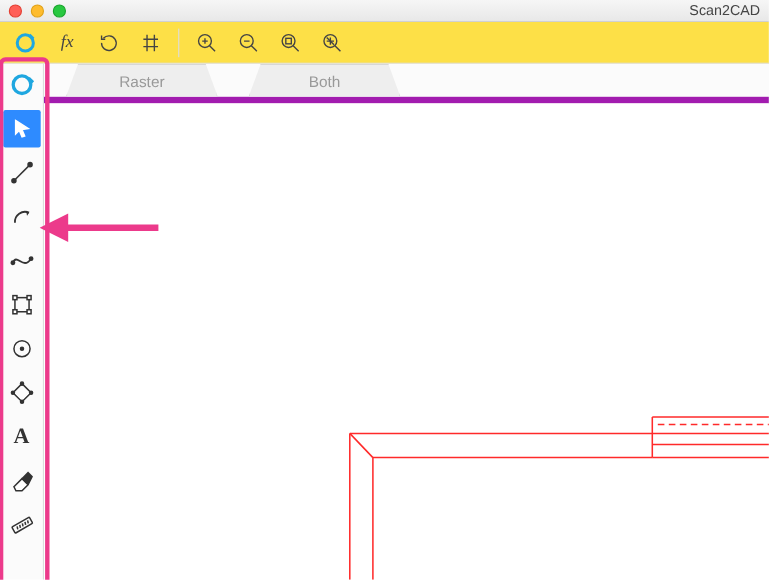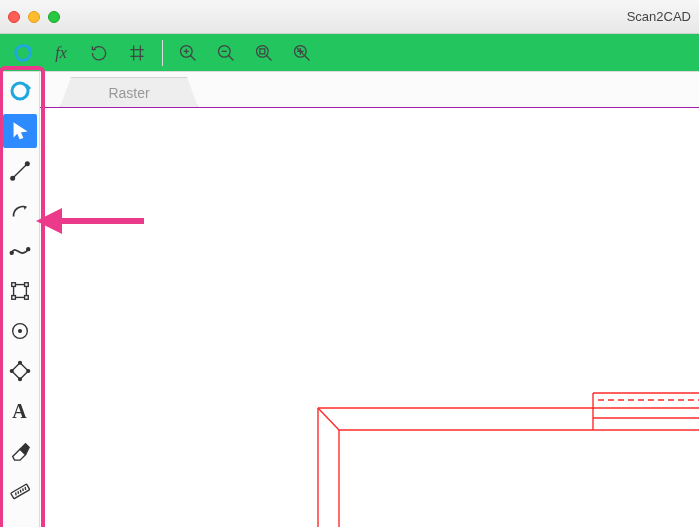--- a/index.html
+++ b/index.html
@@ -1,45 +1,45 @@
 <!DOCTYPE html>
 <html><head>
 <meta charset="utf-8">
 <style>
   * { box-sizing: border-box; margin: 0; padding: 0; }
   html, body { width: 699px; height: 527px; font-family: -apple-system, "Helvetica Neue", Arial, sans-serif; overflow: hidden; background: #fff; }
   .window { width: 699px; height: 527px; display: flex; flex-direction: column; }
-  .titlebar { height: 34px; background: linear-gradient(#f6f6f6,#e8e8e8); border-bottom: 1px solid #d0d0d0; display: flex; align-items: center; position: relative; }
+  .titlebar { height: 20px; background: linear-gradient(#f6f6f6,#e8e8e8); border-bottom: 1px solid #d0d0d0; display: flex; align-items: center; position: relative; }
   .traffic { display: flex; gap: 8px; margin-left: 8px; }
   .dot { width: 12px; height: 12px; border-radius: 50%; }
   .dot.red { background: #ff5f57; border:1px solid #e33e32;}
   .dot.yellow { background: #febc2e; border:1px solid #e1a116;}
   .dot.green { background: #28c840; border:1px solid #17a42b;}
   .title { position: absolute; left: 50%; transform: translateX(-50%); font-size: 13px; color: #444; right: 8px; text-align: right; left: auto; transform:none;}
   
-  .toolbar-top { height: 38px; background: #22c55e; border-bottom: 1px solid #dcdcdc; display: flex; align-items: center; padding-left: 4px; }
+  .toolbar-top { height: 38px; background: #fde047; border-bottom: 1px solid #dcdcdc; display: flex; align-items: center; padding-left: 4px; }
   .tb-btn { width: 30px; height: 30px; display: flex; align-items: center; justify-content: center; color: #444; margin: 0 4px; }
   .tb-sep { width: 1px; height: 26px; background: #dcdcdc; margin: 0 6px; }
   .tb-btn svg { stroke: #444; }
   .fx { font-style: italic; font-family: Georgia, serif; font-size: 16px; }
   
   .body { flex: 1; display: flex; min-height: 0; }
   
   .toolcol-wrap { position: relative; }
   .toolcol { width: 40px; background: #fbfbfb; border-right: 1px solid #dcdcdc; display: flex; flex-direction: column; align-items: center; padding-top: 2px; gap: 6px; height: 100%;}
   .tool { width: 34px; height: 34px; display: flex; align-items: center; justify-content: center; border-radius: 2px; }
   .tool svg { stroke: #333; }
   .tool.logo svg { stroke: none; }
   .tool.active { background: #2e8bff; }
   .tool.active svg { stroke: #fff; fill:#fff;}
   
   .hl-rect { position: absolute; top: -6px; left: -1px; width: 46px; height: 520px; border: 4px solid #ec3a8b; border-radius: 6px; pointer-events: none; z-index: 10;}
   
   .content { flex: 1; display: flex; flex-direction: column; position: relative; }
-  .tabbar { height: 36px; background: #fbfbfb; border-bottom: 1px solid #a21caf; display: flex; align-items: flex-end; padding-left: 20px; gap: 28px;}
+  .tabbar { height: 36px; background: #fbfbfb; border-bottom: 6px solid #a21caf; display: flex; align-items: flex-end; padding-left: 20px; gap: 28px;}
   .tab { min-width: 138px; height: 30px; display: flex; align-items: center; justify-content: center; font-size: 14px; color: #999; background: #eee; position: relative; clip-path: polygon(8% 0, 92% 0, 100% 100%, 0 100%); border: 1px solid #d4d4d4; border-bottom: none;}
   .tab.active { background: #fff; color: #333; border-bottom: 1px solid #fff; z-index: 2; margin-bottom: -1px;}
   .canvas { flex: 1; background: #fff; position: relative; overflow: hidden; }
   
   .cad { position: absolute; left: 223px; top: 280px; width: 480px; height: 260px; }
   .cad line, .cad path { stroke: #ff2a2a; stroke-width: 1.4; fill: none; }
   .cad .dashed { stroke-dasharray: 6 4; }
   
   .annot-arrow { position: absolute; left: 54px; top: 174px; z-index: 11; pointer-events:none;}
   .annot-arrow svg line { stroke: #ec3a8b; stroke-width: 6; }
@@ -197,20 +197,23 @@
             </svg>
         </div>
       </div>
     </div>
 
     <div class="content">
       <div class="tabbar">
         <div class="tab">
             <span>Raster</span>
           </div>
+        <div class="tab">
+            <span>Both</span>
+          </div>
       </div>
       <div class="canvas">
         <svg class="cad" viewBox="0 0 480 260" preserveAspectRatio="none">
 
           <line x1="55" y1="20" x2="330" y2="20"></line>
           <line x1="55" y1="20" x2="55" y2="260"></line>
 
           <line x1="76" y1="42" x2="330" y2="42"></line>
           <line x1="76" y1="42" x2="76" y2="260"></line>
 

